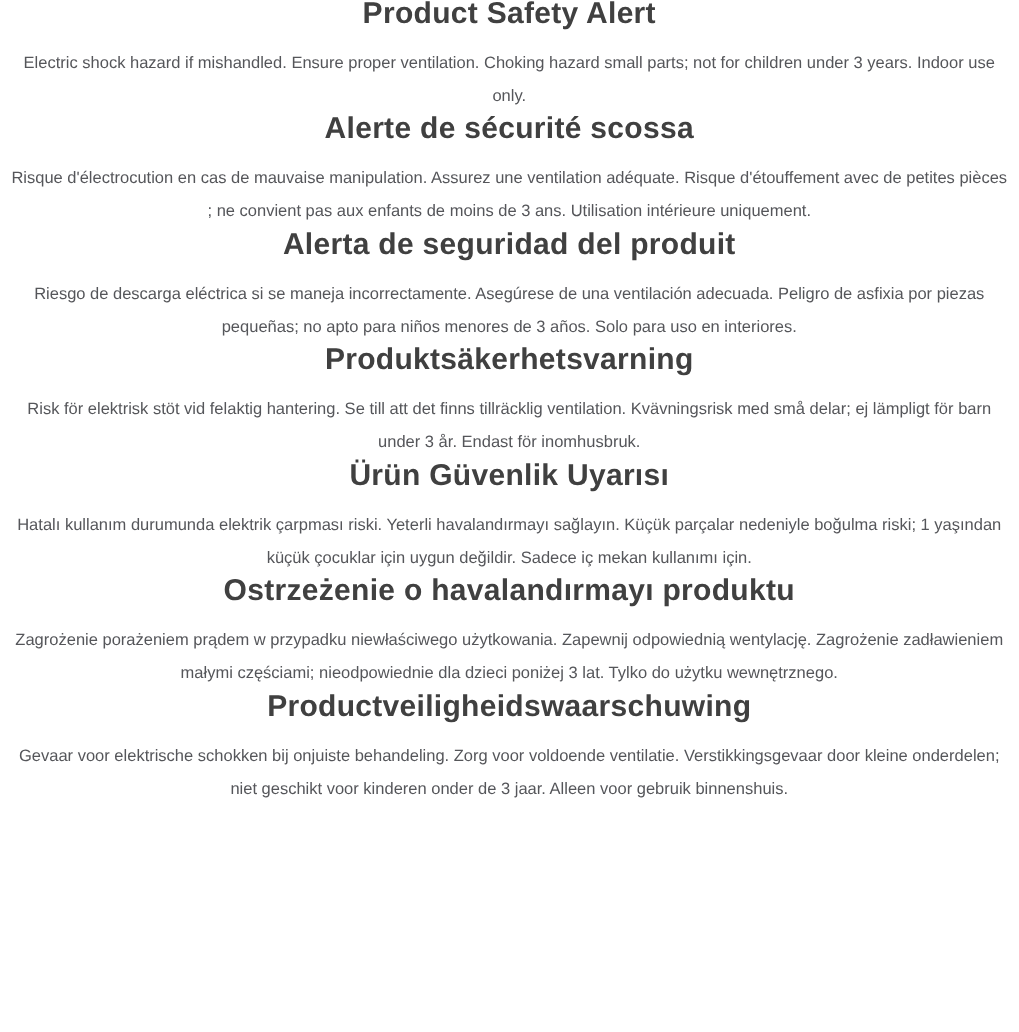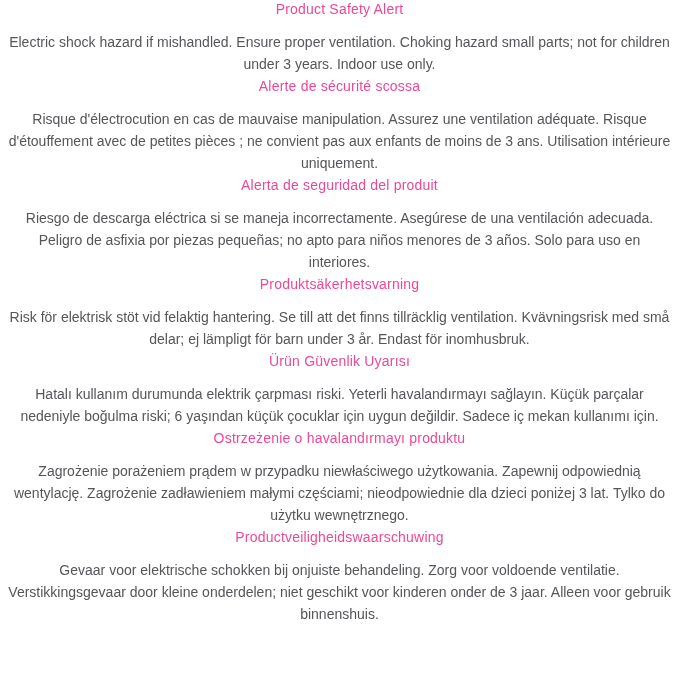--- a/index.html
+++ b/index.html
@@ -8,29 +8,29 @@
     background: #ffffff;
     font-family: "Liberation Sans", "DejaVu Sans", sans-serif;
   }
   .page {
     width: 679px;
     min-height: 688px;
     padding: 1px 7px 4px 7px;
     text-align: center;
   }
   .safety-section h2 {
-    font-size: 14px;
+    font-size: 20px;
     line-height: 17px;
-    font-weight: normal;
-    color: #ec4899;
+    font-weight: bold;
+    color: #404040;
     letter-spacing: 0.2px;
     margin-bottom: 13px;
   }
   .safety-section p {
-    font-size: 14px;
+    font-size: 11px;
     line-height: 22px;
     color: #55565a;
     margin-bottom: 3px;
   }
 </style>
 </head>
 <body>
 
 <div class="page">
 
@@ -53,21 +53,21 @@
   <section class="safety-section">
   </section>
 
   <section class="safety-section">
     <h2>Produktsäkerhetsvarning</h2>
     <p>Risk för elektrisk stöt vid felaktig hantering. Se till att det finns tillräcklig ventilation. Kvävningsrisk med små delar; ej lämpligt för barn under 3 år. Endast för inomhusbruk.</p>
   </section>
 
   <section class="safety-section">
     <h2>Ürün Güvenlik Uyarısı</h2>
-    <p>Hatalı kullanım durumunda elektrik çarpması riski. Yeterli havalandırmayı sağlayın. Küçük parçalar nedeniyle boğulma riski; 6 yaşından küçük çocuklar için uygun değildir. Sadece iç mekan kullanımı için.</p>
+    <p>Hatalı kullanım durumunda elektrik çarpması riski. Yeterli havalandırmayı sağlayın. Küçük parçalar nedeniyle boğulma riski; 1 yaşından küçük çocuklar için uygun değildir. Sadece iç mekan kullanımı için.</p>
   </section>
 
   <section class="safety-section">
     <h2>Ostrzeżenie o havalandırmayı produktu</h2>
     <p>Zagrożenie porażeniem prądem w przypadku niewłaściwego użytkowania. Zapewnij odpowiednią wentylację. Zagrożenie zadławieniem małymi częściami; nieodpowiednie dla dzieci poniżej 3 lat. Tylko do użytku wewnętrznego.</p>
   </section>
 
   <section class="safety-section">
     <h2>Productveiligheidswaarschuwing</h2>
     <p>Gevaar voor elektrische schokken bij onjuiste behandeling. Zorg voor voldoende ventilatie. Verstikkingsgevaar door kleine onderdelen; niet geschikt voor kinderen onder de 3 jaar. Alleen voor gebruik binnenshuis.</p>

